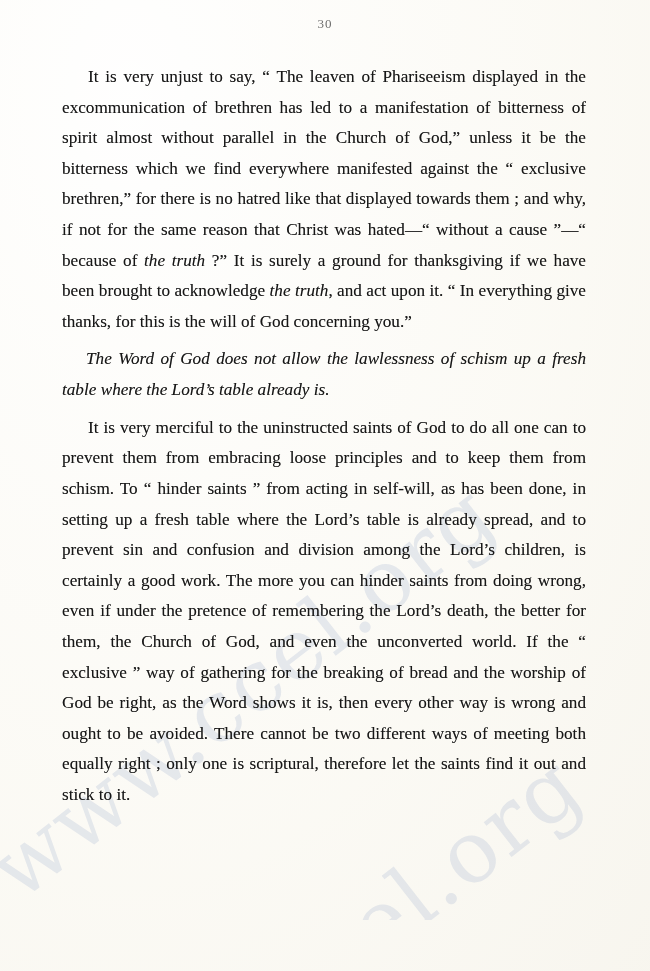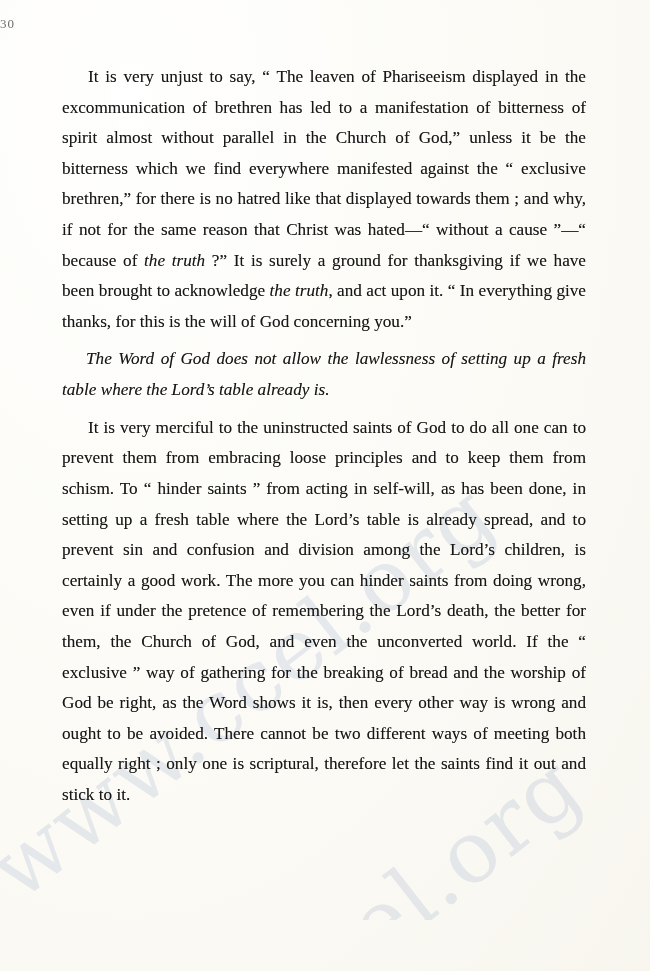--- a/index.html
+++ b/index.html
@@ -49,20 +49,21 @@
     font-weight: 400;
   }
   .wm1 { left: -30px; top: 780px; }
   .wm2 { left: 250px; top: 900px; font-size: 80px; }
 
   .page-number {
     position: absolute;
     top: 16px;
     left: 0;
     width: 650px;
+    text-align: center;
     font-size: 13px;
     color: #3a3a3a;
     letter-spacing: 1px;
     opacity: 0.75;
   }
 
   .content {
     position: absolute;
     left: 62px;
     top: 46px;
@@ -103,17 +104,17 @@
   <div class="watermark">
     <span class="wm1">www.ccel.org</span>
     <span class="wm2">ccel.org</span>
   </div>
 
   <div class="page-number">30</div>
 
   <div class="content">
     <p class="indent">It is very unjust to say, “ The leaven of Phariseeism displayed in the excommunication of brethren has led to a manifestation of bitterness of spirit almost without parallel in the Church of God,” unless it be the bitterness which we find everywhere manifested against the “ exclusive brethren,” for there is no hatred like that displayed towards them ; and why, if not for the same reason that Christ was hated—“ without a cause ”—“ because of <span class="it">the truth</span> ?”   It is surely a ground for thanksgiving if we have been brought to acknowledge <span class="it">the truth</span>, and act upon it.  “ In everything give thanks, for this is the will of God concerning you.”</p>
     <div class="spacer-sm"></div>
-    <p class="para-italic"><span class="it">The Word of God does not allow the lawlessness of setting up a fresh table where the Lord’s table already is.</span></p>
+    <p class="para-italic"><span class="it">The Word of God does not allow the lawlessness of schism up a fresh table where the Lord’s table already is.</span></p>
     <div class="spacer-sm"></div>
     <p class="indent">It is very merciful to the uninstructed saints of God to do all one can to prevent them from embracing loose principles and to keep them from schism.   To “ hinder saints ” from acting in self-will, as has been done, in setting up a fresh table where the Lord’s table is already spread, and to prevent sin and confusion and division among the Lord’s children, is certainly a good work.  The more you can hinder saints from doing wrong, even if under the pretence of remembering the Lord’s death, the better for them, the Church of God, and even the unconverted world.   If the “ exclusive ” way of gathering for the breaking of bread and the worship of God be right, as the Word shows it is, then every other way is wrong and ought to be avoided.   There cannot be two different ways of meeting both equally right ; only one is scriptural, therefore let the saints find it out and stick to it.</p>
   </div>
 </div>
 
 </body></html>

